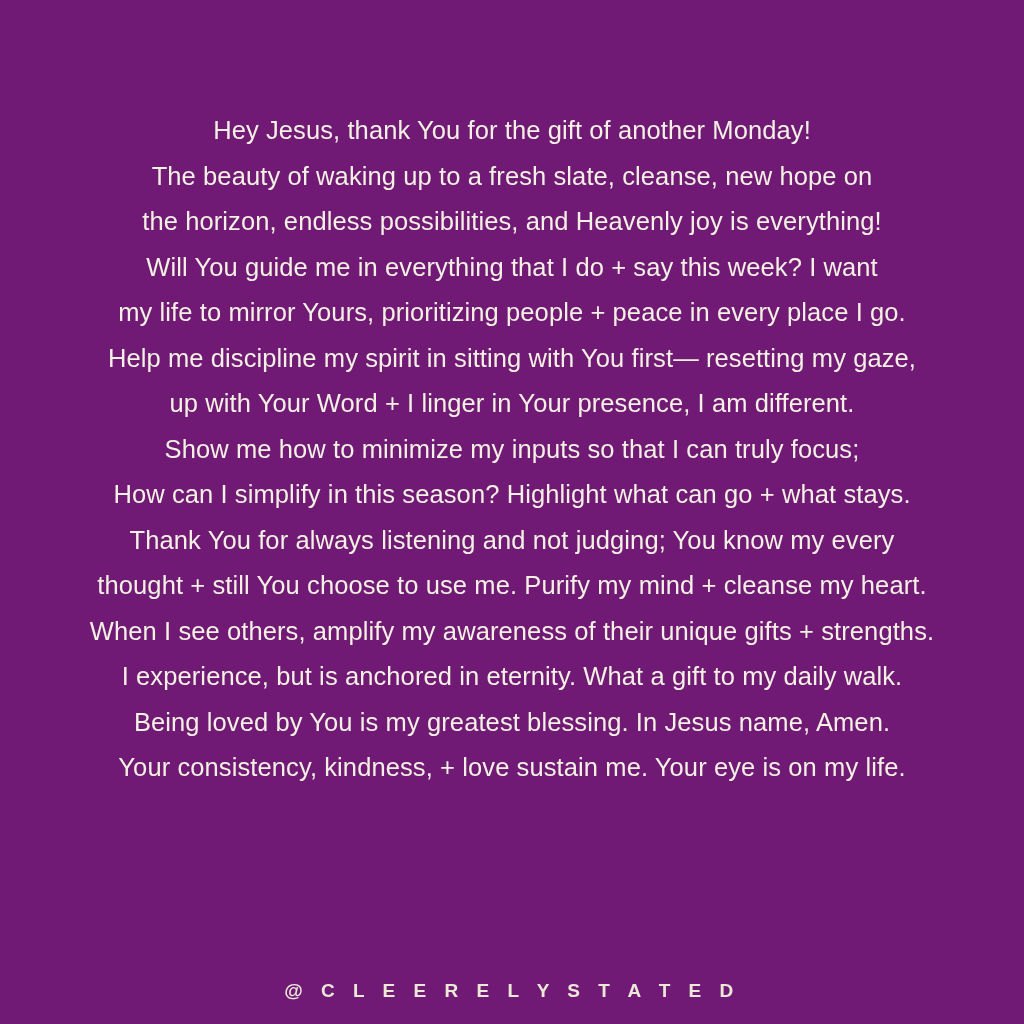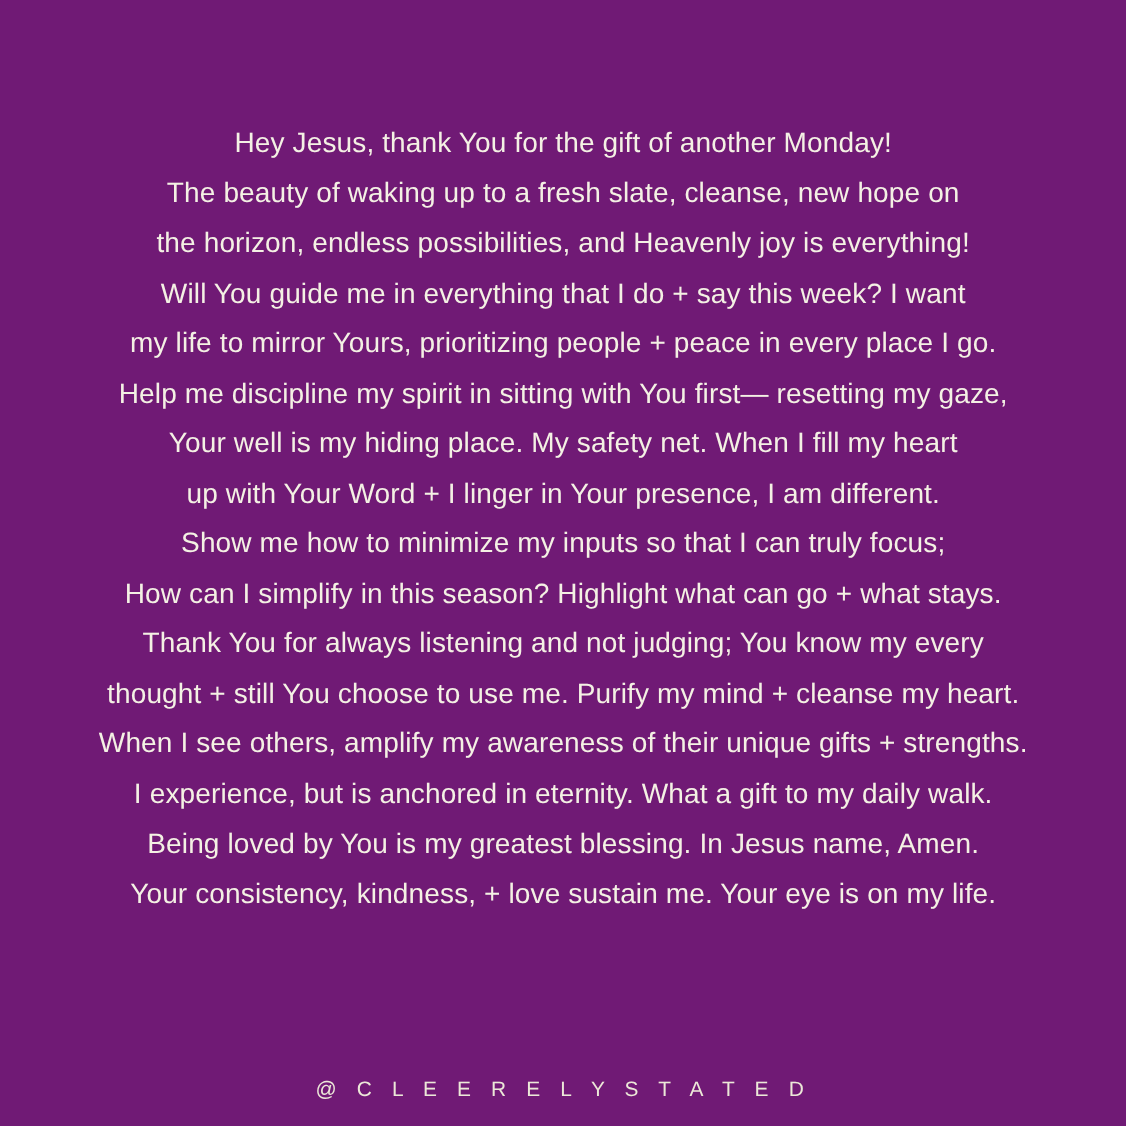--- a/index.html
+++ b/index.html
@@ -39,36 +39,35 @@
   }
   .handle {
     position: absolute;
     bottom: 22px;
     left: 0;
     right: 0;
     text-align: center;
     color: #ece8d8;
     font-size: 19px;
     letter-spacing: 6.5px;
-    font-weight: 400;
+    font-weight: 700;
   }
 </style>
 </head>
 <body>
 
 <div class="card">
 
   <div class="prayer">
     <span class="line">Hey Jesus, thank You for the gift of another Monday!</span>
     <span class="line">The beauty of waking up to a fresh slate, cleanse, new hope on</span>
     <span class="line">the horizon, endless possibilities, and Heavenly joy is everything!</span>
     <span class="line">Will You guide me in everything that I do + say this week? I want</span>
     <span class="line">my life to mirror Yours, prioritizing people + peace in every place I go.</span>
     <span class="line">Help me discipline my spirit in sitting with You first— resetting my gaze,</span>
-    <span class="line">Your well is my hiding place. My safety net. When I fill my heart</span>
     <span class="line">up with Your Word + I linger in Your presence, I am different.</span>
     <span class="line">Show me how to minimize my inputs so that I can truly focus;</span>
     <span class="line">How can I simplify in this season? Highlight what can go + what stays.</span>
     <span class="line">Thank You for always listening and not judging; You know my every</span>
     <span class="line">thought + still You choose to use me. Purify my mind + cleanse my heart.</span>
     <span class="line">When I see others, amplify my awareness of their unique gifts + strengths.</span>
     <span class="line">I experience, but is anchored in eternity. What a gift to my daily walk.</span>
     <span class="line">Being loved by You is my greatest blessing. In Jesus name, Amen.</span>
     <span class="line">Your consistency, kindness, + love sustain me. Your eye is on my life.</span>
   </div>

